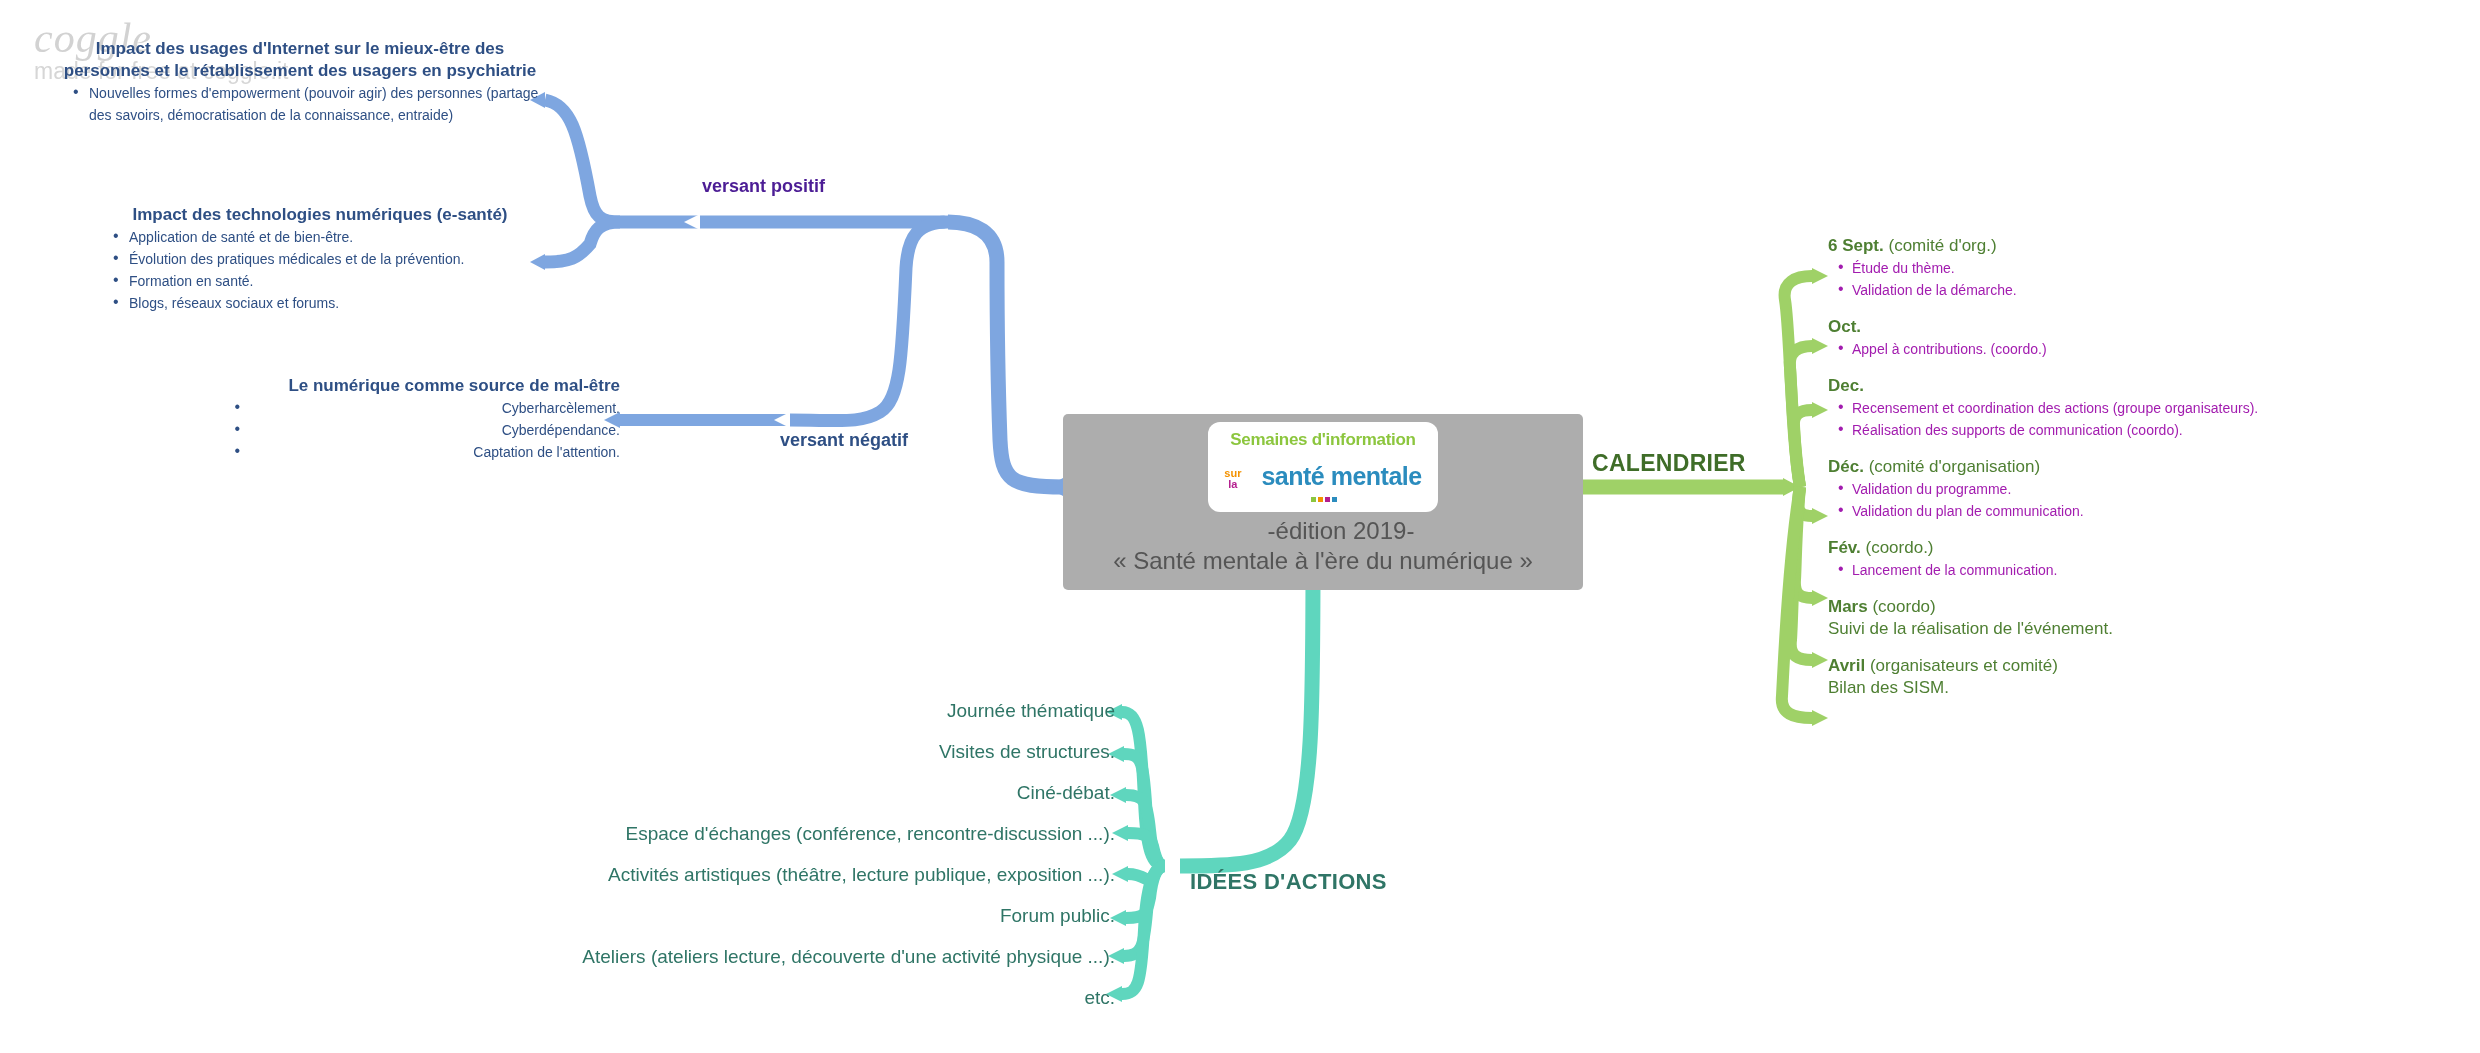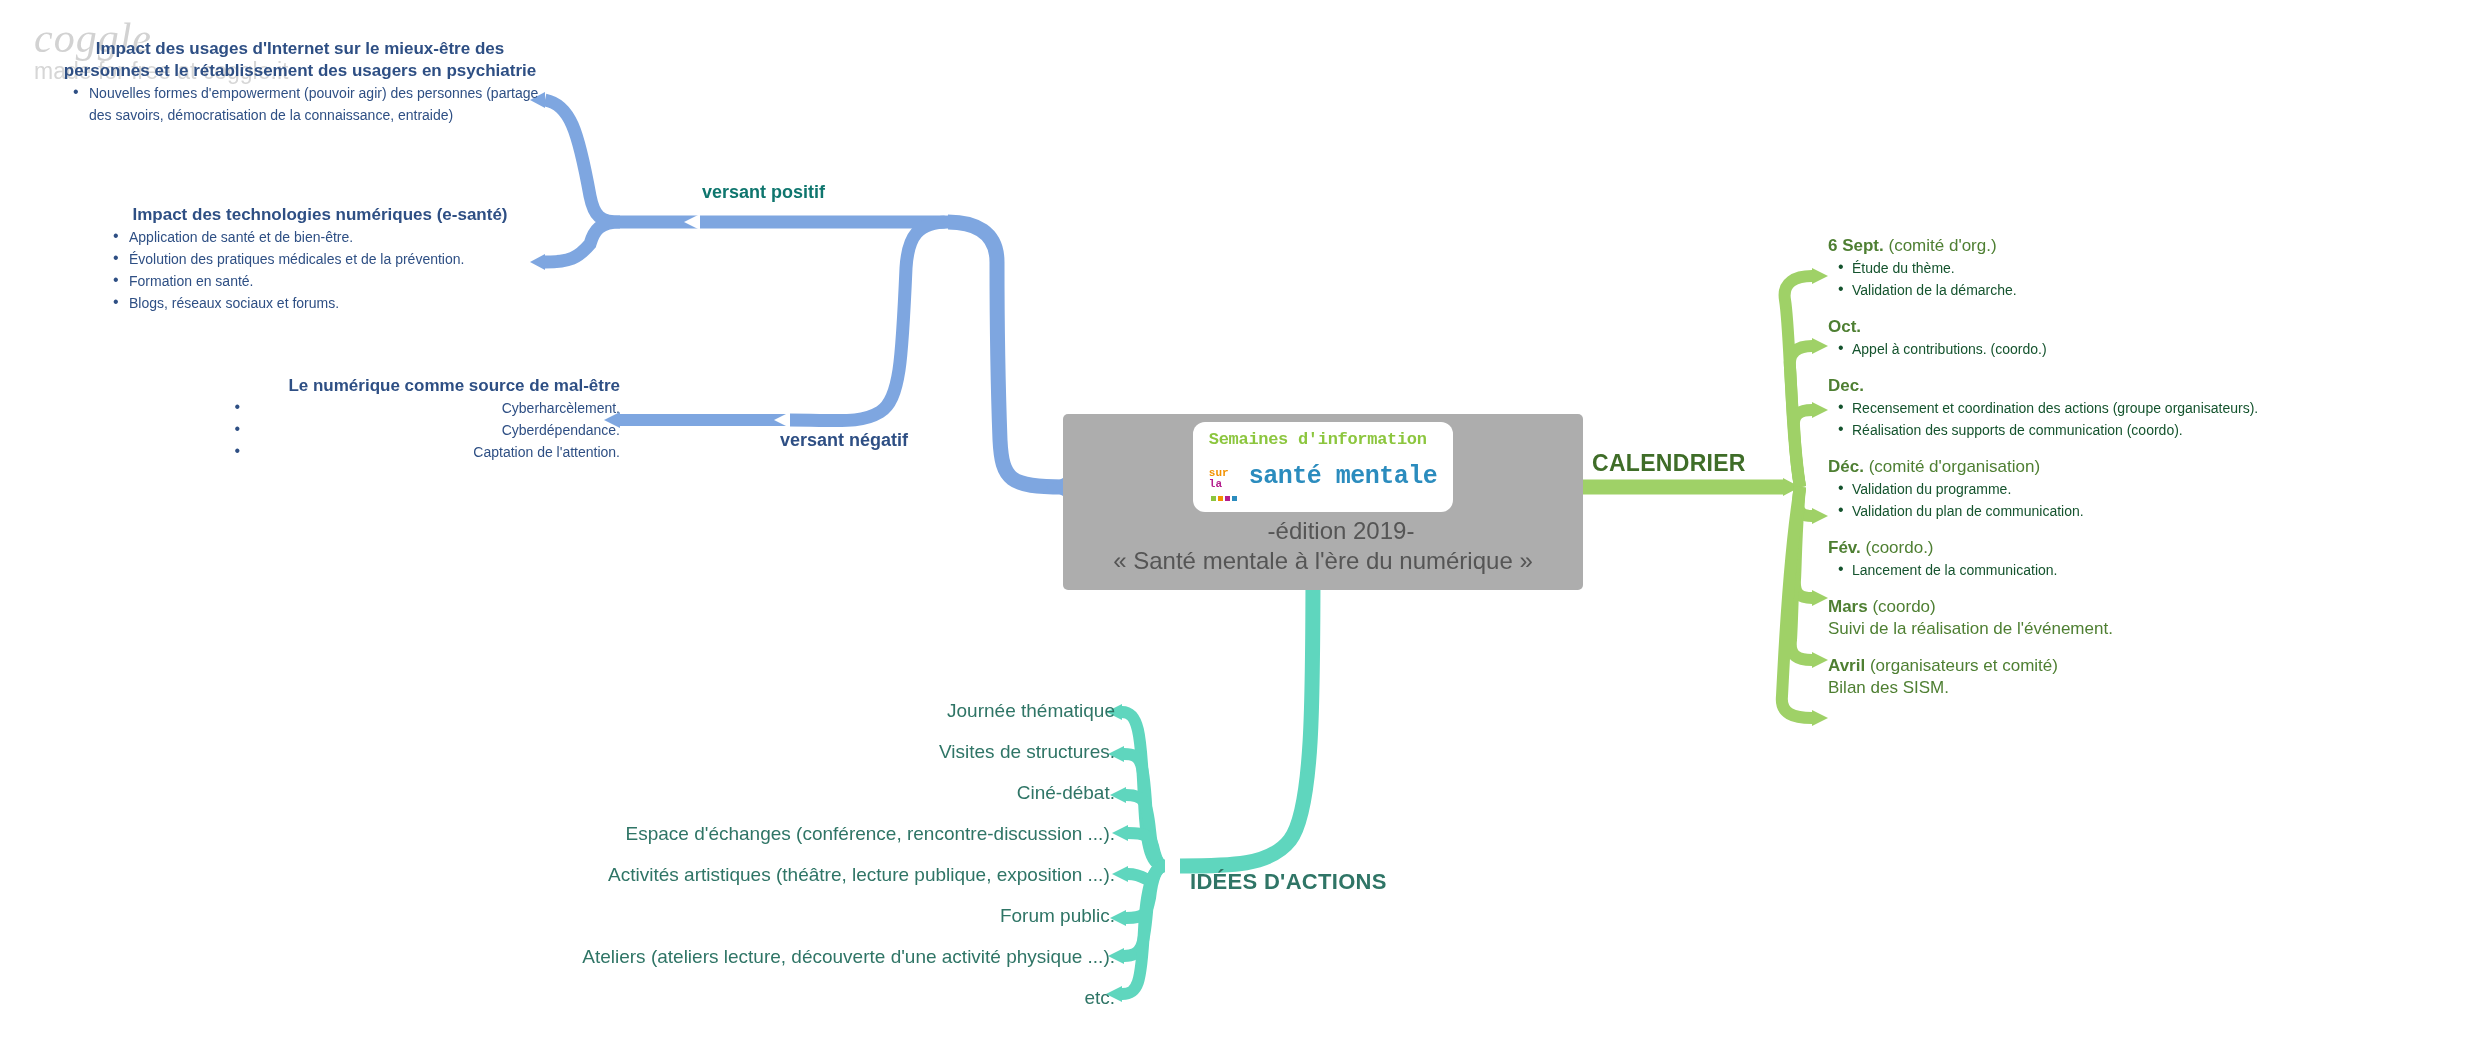--- a/index.html
+++ b/index.html
@@ -66,22 +66,22 @@
   }
   #central .logo-card {
     display: inline-block;
     background: #ffffff;
     border-radius: 12px;
     padding: 9px 16px 7px 16px;
     line-height: 0;
   }
   .sism-logo {
     display: block;
-    text-align: left;
-    font-family: Liberation Mono, monospace;
+    text-align: center;
+    font-family: Liberation Sans, sans-serif;
     line-height: 1;
   }
   .sism-l1 {
     font-size: 17px;
     font-weight: bold;
     color: #8cc63e;
     letter-spacing: -0.3px;
     white-space: nowrap;
   }
   .sism-l2 {
@@ -169,24 +169,24 @@
     line-height: 26px;
   }
   #argumentaire .arg-sub {
     font-size: 22px;
     color: #3a5c90;
     line-height: 26px;
     margin-top: 1px;
   }
   #versant-positif {
     left: 702px;
-    top: 182px;
+    top: 176px;
     font-size: 18px;
     font-weight: bold;
-    color: #0f766e;
+    color: #4c1d95;
   }
   #versant-negatif {
     left: 780px;
     top: 430px;
     font-size: 18px;
     font-weight: bold;
     color: #2e4f84;
   }
   #grp-impact-internet {
     left: 55px;
@@ -235,21 +235,21 @@
     color: #4e7f32;
   }
   .cal-block { margin-bottom: 15px; }
   .cal-block:last-child { margin-bottom: 0; }
   .cal-head {
     font-size: 17px;
     line-height: 22px;
     color: #4e7f32;
   }
   .cal-head b { font-weight: bold; }
-  .cal-block .leaf-ul { color: #14532d; }
+  .cal-block .leaf-ul { color: #a21caf; }
   .cal-block .leaf-ul li { padding-left: 24px; }
   .cal-block .leaf-ul li::before { left: 10px; }
 
   
   #idees-label {
     left: 1190px;
     top: 869px;
     font-size: 22px;
     font-weight: bold;
     color: #2f7566;

